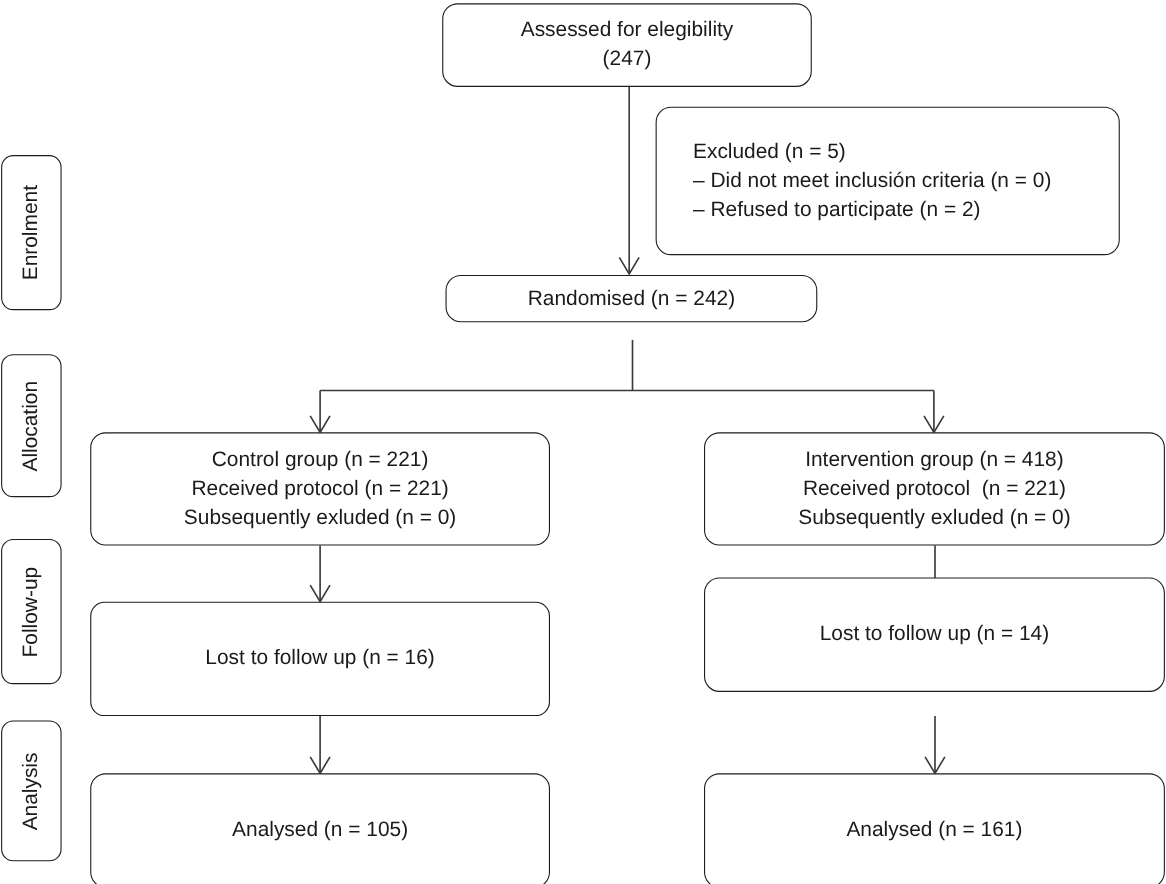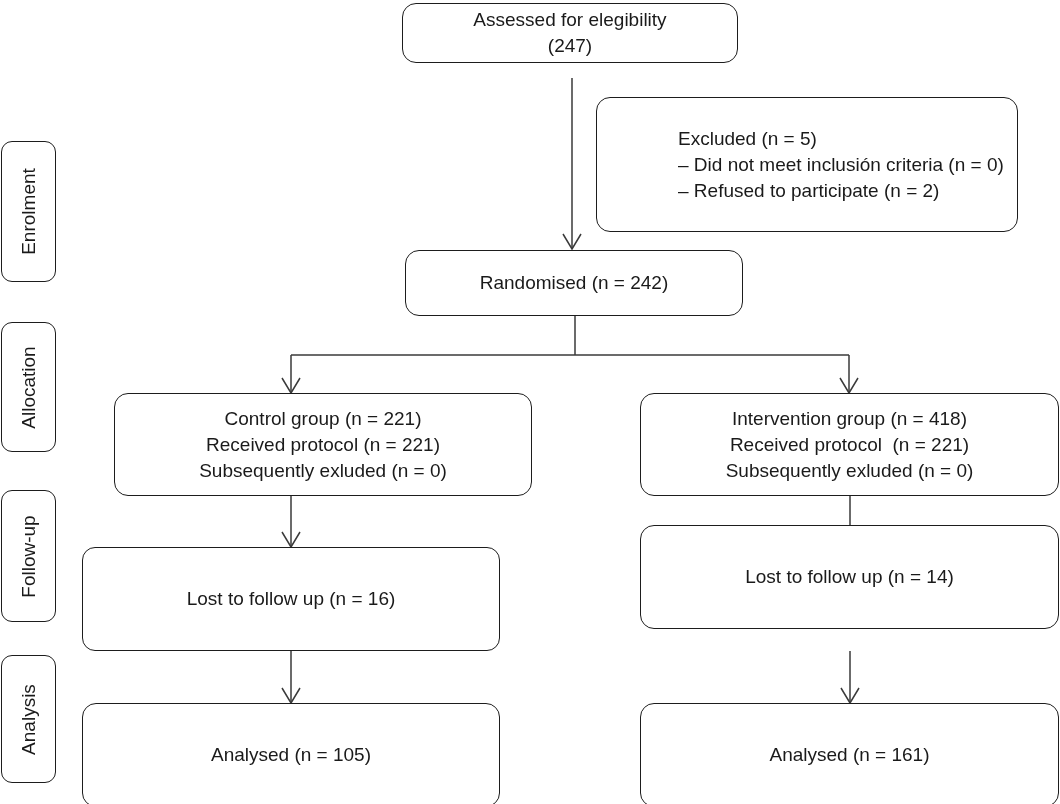--- a/index.html
+++ b/index.html
@@ -119,33 +119,33 @@
   </div>
 
   <div class="stage" style="left:1px; top:490px; width:55px; height:132px;">
     <span class="vtext">Follow-up</span>
   </div>
 
   <div class="stage" style="left:1px; top:655px; width:55px; height:128px;">
     <span class="vtext">Analysis</span>
   </div>
 
-  <div class="node" style="left:402px; top:3px; width:336px; height:60px;">
+  <div class="node" style="left:402px; top:3px; width:336px; height:76px;">
     <div class="lines"><span class="ln">Assessed for elegibility</span><span class="ln">(247)</span></div>
   </div>
 
-  <div class="node left-align" style="left:596px; top:97px; width:422px; height:135px;padding-left:48px;">
+  <div class="node left-align" style="left:596px; top:97px; width:422px; height:135px;">
     <div class="lines"><span class="ln">Excluded (n = 5)</span><span class="ln">– Did not meet inclusión criteria (n = 0)</span><span class="ln">– Refused to participate (n = 2)</span></div>
   </div>
 
-  <div class="node" style="left:405px; top:250px; width:338px; height:66px;">
+  <div class="node" style="left:405px; top:250px; width:338px; height:43px;">
     <div class="lines"><span class="ln">Randomised (n = 242)</span></div>
   </div>
 
-  <div class="node" style="left:82px; top:393px; width:418px; height:103px;margin-left:32px;">
+  <div class="node" style="left:82px; top:393px; width:418px; height:103px;">
     <div class="lines"><span class="ln">Control group (n = 221)</span><span class="ln">Received protocol (n = 221)</span><span class="ln">Subsequently exluded (n = 0)</span></div>
   </div>
 
   <div class="node" style="left:640px; top:393px; width:419px; height:103px;">
     <div class="lines"><span class="ln">Intervention group (n = 418)</span><span class="ln">Received protocol  (n = 221)</span><span class="ln">Subsequently exluded (n = 0)</span></div>
   </div>
 
   <div class="node" style="left:82px; top:547px; width:418px; height:104px;border-radius:13px;">
     <div class="lines"><span class="ln">Lost to follow up (n = 16)</span></div>
   </div>

